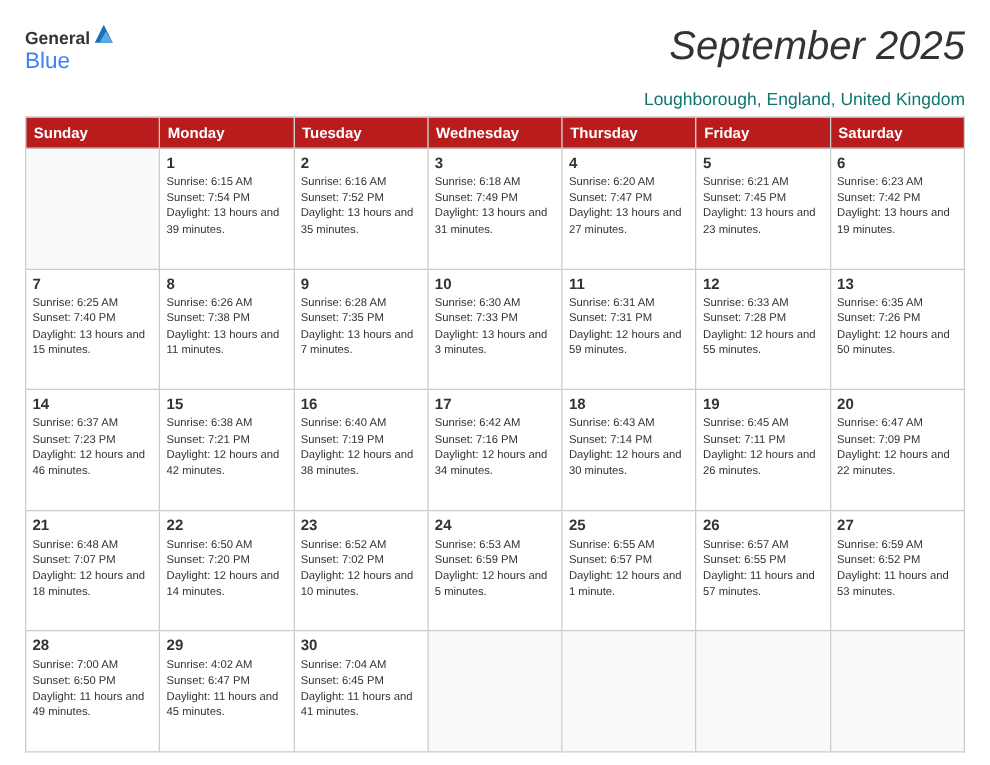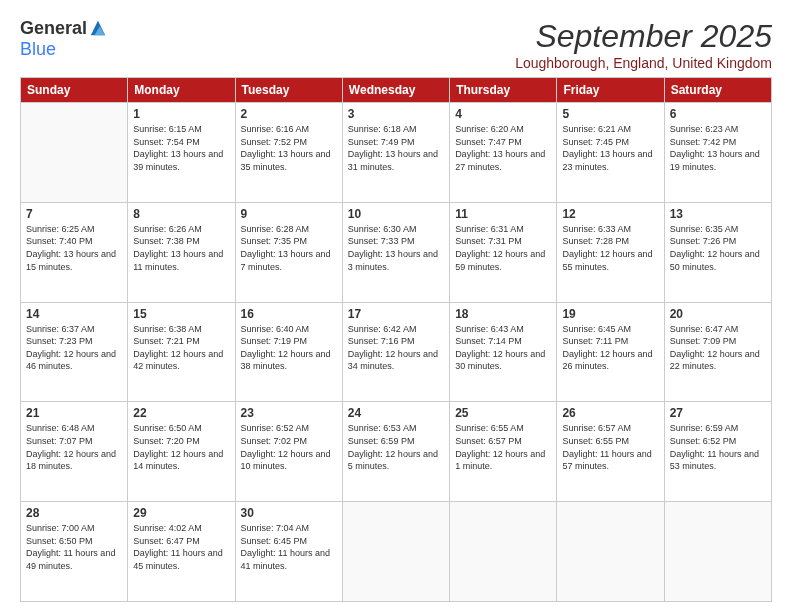--- a/index.html
+++ b/index.html
@@ -26,21 +26,21 @@
     .logo {
       display: flex;
       flex-direction: column;
       align-items: flex-start;
     }
     .logo-text {
       display: flex;
       align-items: flex-end;
     }
     .logo-general {
-      font-size: 18px;
+      font-size: 14px;
       font-weight: bold;
       color: #333;
     }
     .logo-blue {
       font-size: 18px;
       font-weight: normal;
       color: #3b82f6;
     }
     .logo-icon {
       width: 18px;
@@ -52,21 +52,22 @@
       text-align: right;
     }
     .month-title {
       font-size: 32px;
       color: #333;
       font-weight: normal;
       font-style: italic;
     }
     .location {
       font-size: 14px;
-      color: #7f1d1d;
+      color: #0f766e;
+      margin-top: 16px;
     }
     .calendar {
       flex: 1;
       border: 1px solid #ccc;
       border-collapse: collapse;
       width: 100%;
       table-layout: fixed;
     }
     .calendar thead tr th {
       background-color: #b91c1c;

